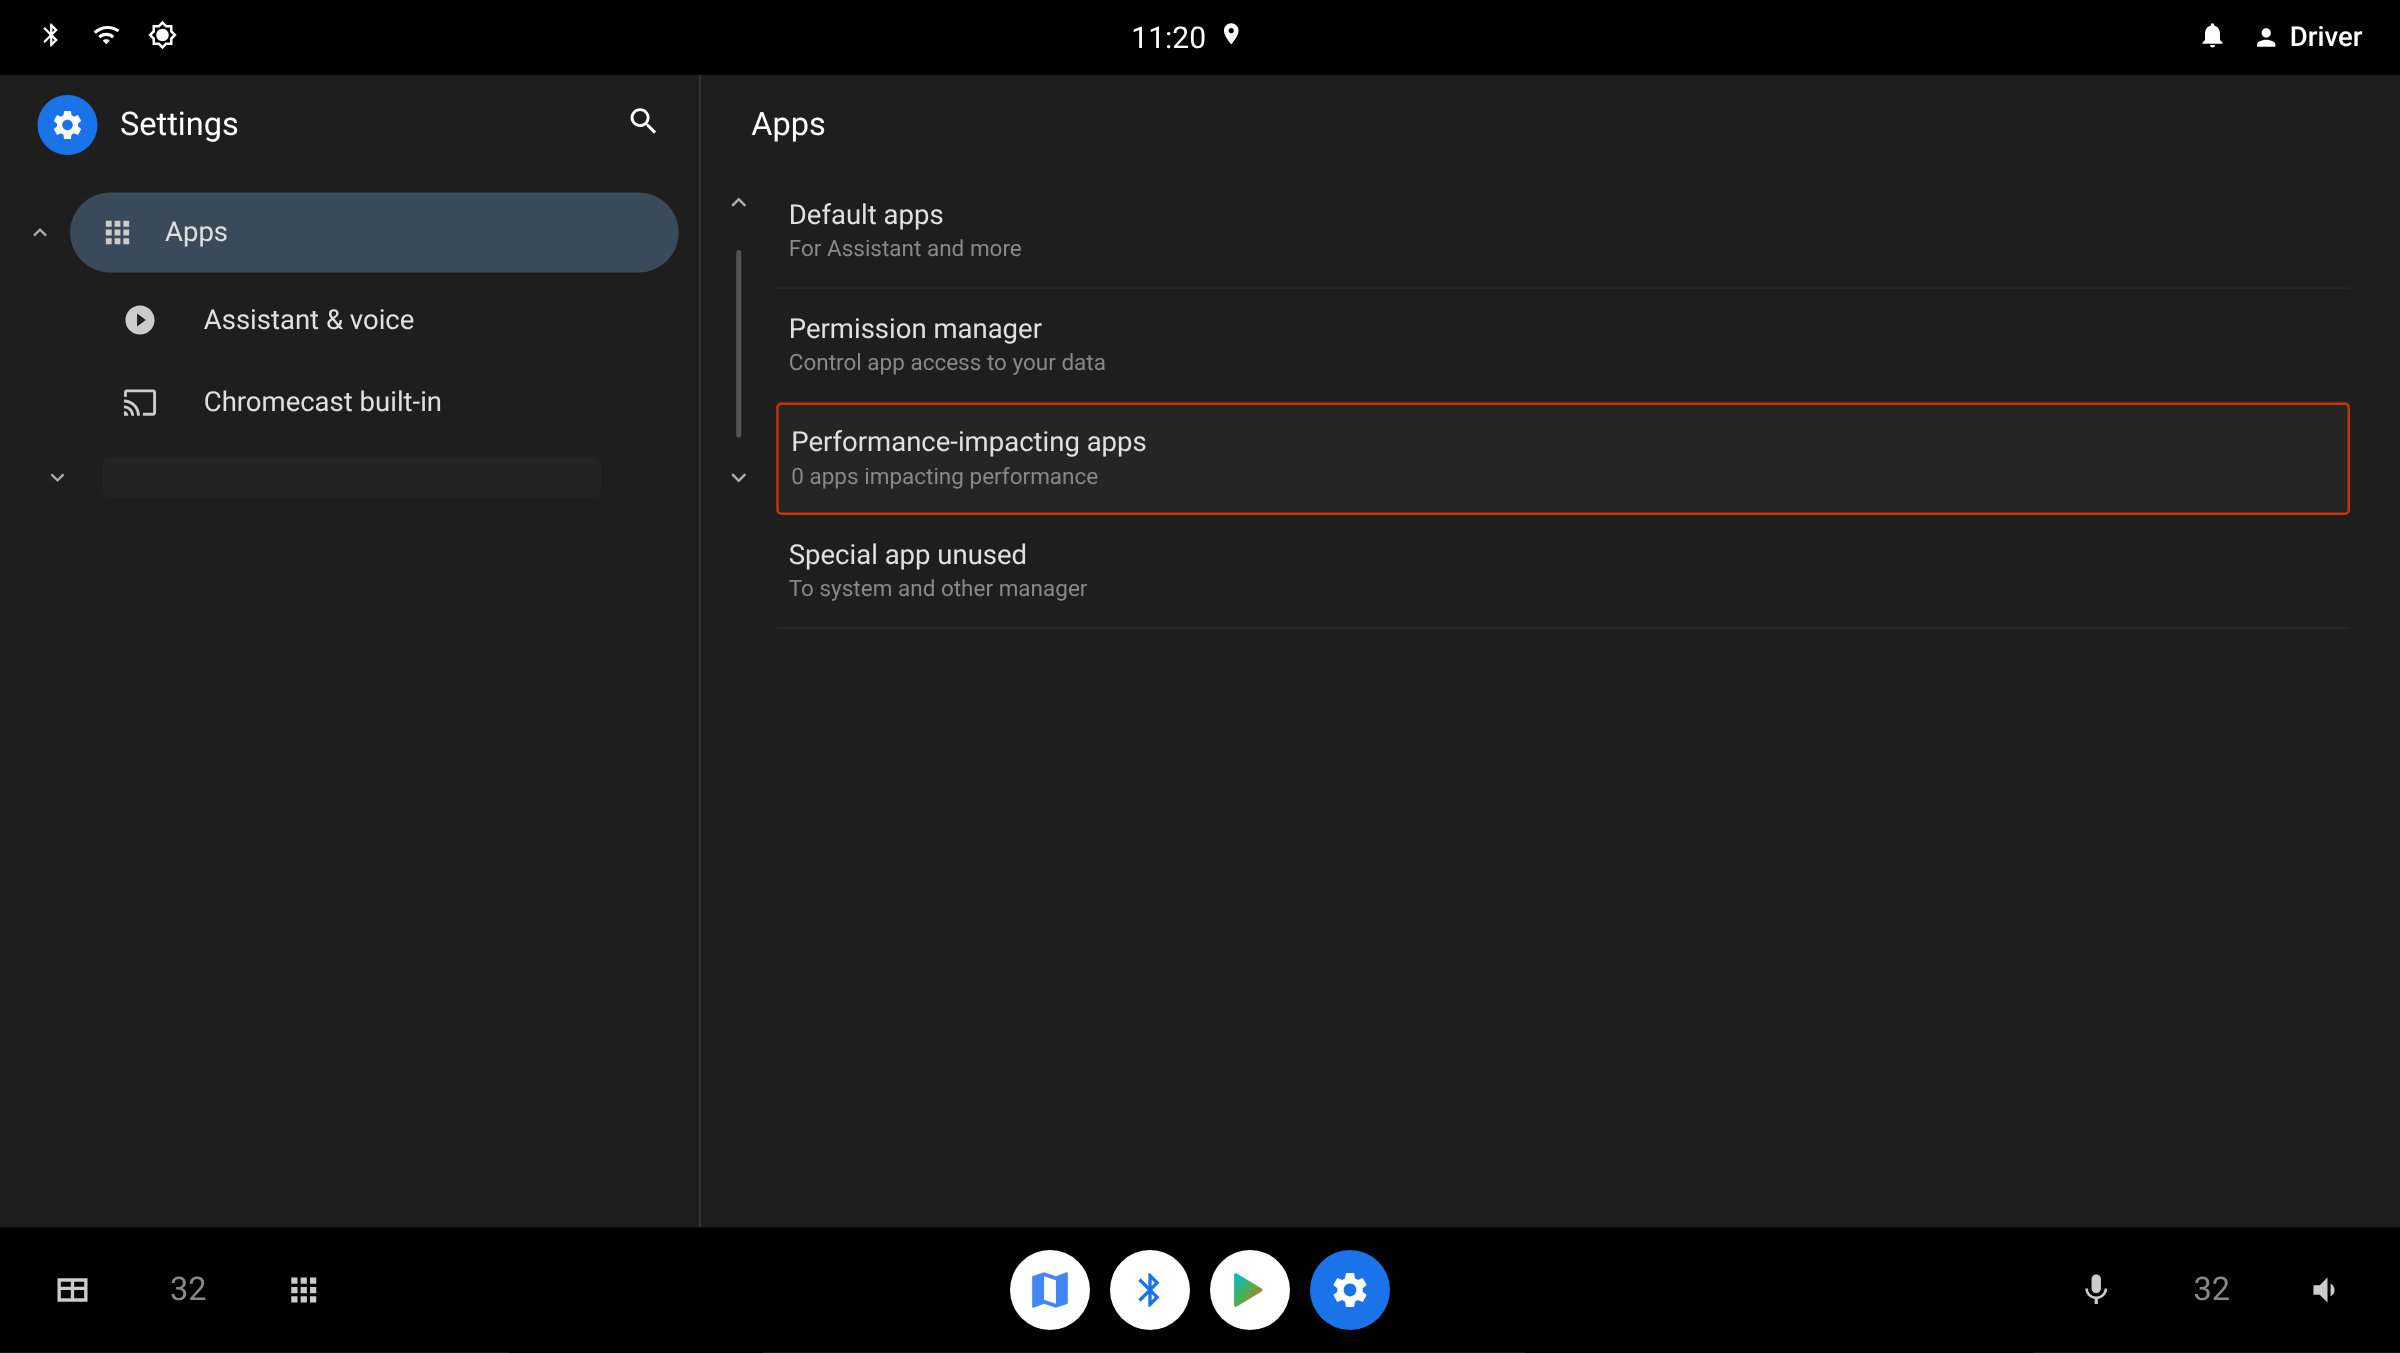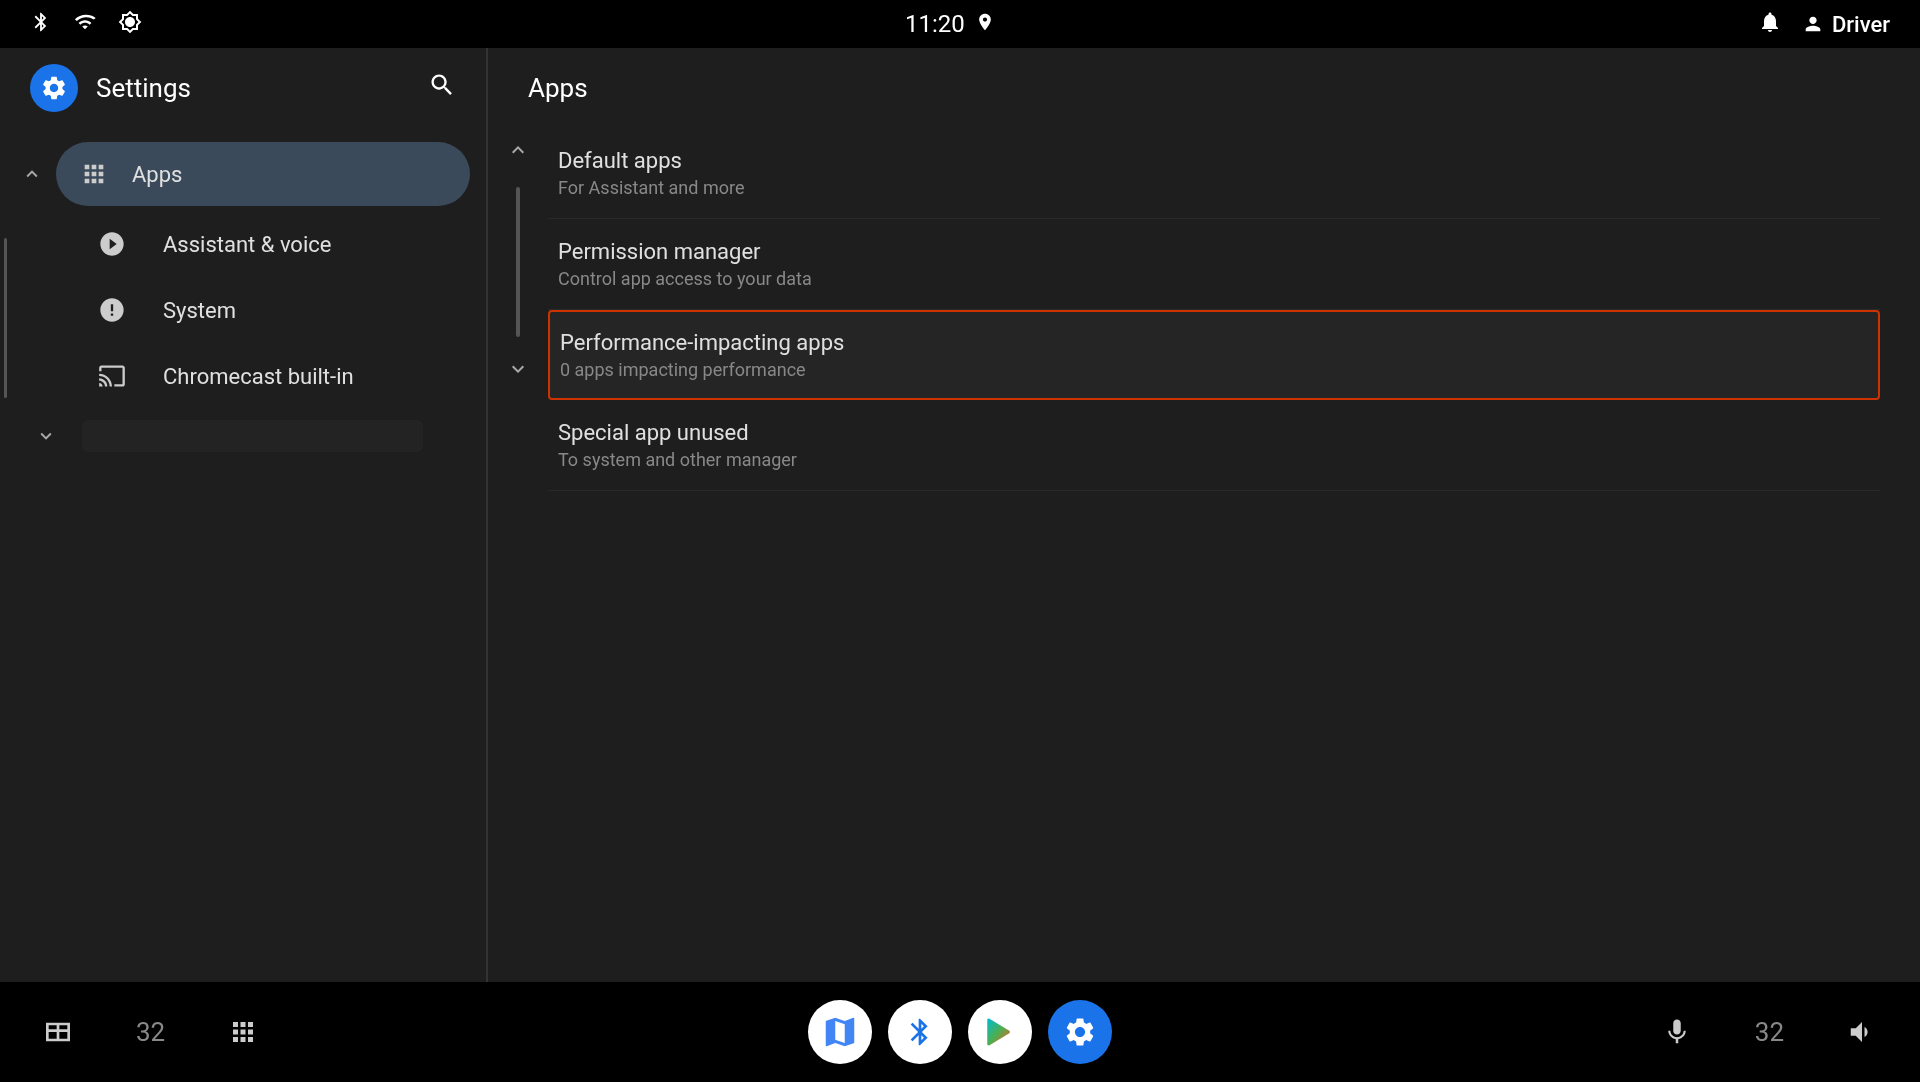--- a/index.html
+++ b/index.html
@@ -9,21 +9,21 @@
       background: #1a1a1a;
       font-family: 'Roboto', Arial, sans-serif;
       color: #ffffff;
       overflow: hidden;
       display: flex;
       flex-direction: column;
     }
 
     
     .status-bar {
-      height: 48px;
+      height: 60px;
       background: #000;
       display: flex;
       justify-content: space-between;
       padding: 0 30px;
       flex-shrink: 0;
     }
     .status-left {
       display: flex;
       align-items: center;
       gap: 20px;
@@ -49,21 +49,21 @@
 
     
     .main-area {
       display: flex;
       flex: 1;
       overflow: hidden;
     }
 
     
     .left-panel {
-      width: 487px;
+      width: 560px;
       background: #1e1e1e;
       border-right: 1px solid #333;
       display: flex;
       flex-direction: column;
       flex-shrink: 0;
     }
 
     .settings-header {
       display: flex;
       align-items: center;
@@ -411,30 +411,20 @@
 
         <div class="nav-item">
           <div class="nav-item-icon">
             <svg width="28" height="28" viewBox="0 0 24 24" fill="#ccc">
               <path d="M12 2C6.48 2 2 6.48 2 12s4.48 10 10 10 10-4.48 10-10S17.52 2 12 2zm-2 14.5v-9l6 4.5-6 4.5z"></path>
             </svg>
           </div>
           <span class="nav-item-label">Assistant &amp; voice</span>
         </div>
 
-        <div class="nav-item" style="position:relative;">
-
-          <div style="position:absolute;left:-12px;top:-40px;width:3px;height:160px;background:#555;border-radius:2px;"></div>
-          <div class="nav-item-icon">
-            <svg width="28" height="28" viewBox="0 0 24 24" fill="#ccc">
-              <path d="M12 2C6.48 2 2 6.48 2 12s4.48 10 10 10 10-4.48 10-10S17.52 2 12 2zm1 15h-2v-2h2v2zm0-4h-2V7h2v6z"></path>
-            </svg>
-          </div>
-          <span class="nav-item-label">System</span>
-        </div>
 
 
         <div class="nav-item">
           <div class="nav-item-icon">
             <svg width="28" height="28" viewBox="0 0 24 24" fill="#ccc">
               <path d="M21 3H3c-1.1 0-2 .9-2 2v3h2V5h18v14h-7v2h7c1.1 0 2-.9 2-2V5c0-1.1-.9-2-2-2zM1 18v3h3c0-1.66-1.34-3-3-3zm0-4v2c2.76 0 5 2.24 5 5h2c0-3.87-3.13-7-7-7zm0-4v2c4.97 0 9 4.03 9 9h2c0-6.08-4.93-11-11-11z"></path>
             </svg>
           </div>
           <span class="nav-item-label">Chromecast built-in</span>
         </div>

